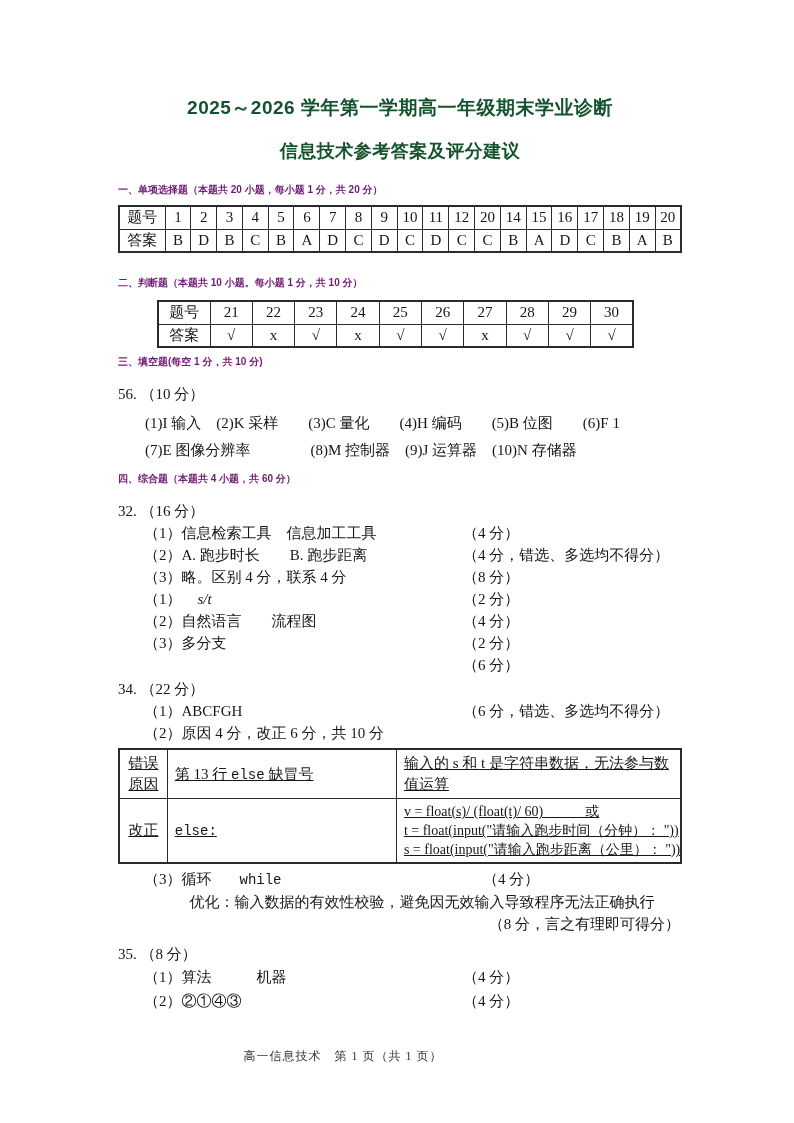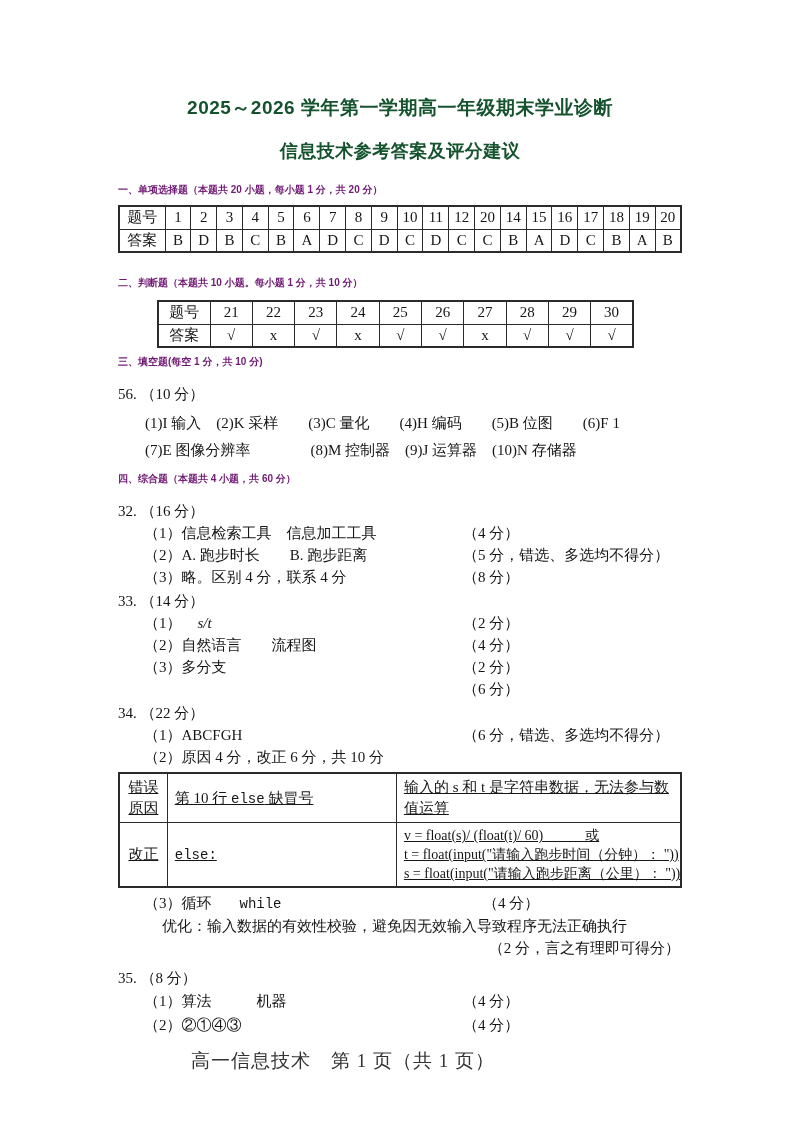--- a/index.html
+++ b/index.html
@@ -40,35 +40,35 @@
   .q-label { margin-top:11px; line-height:22px; }
   .tight { margin-top:2px; }
   .ans-line { position:relative; padding-left:26px; line-height:22px; min-height:22px; }
   .fill-line1 { margin-top:7px; padding-left:27px; line-height:22px; }
   .fill-line2 { margin-top:5px; padding-left:27px; line-height:22px; }
   .score { position:absolute; left:345px; top:0; white-space:nowrap; }
   .score-mid { left:365px; }
   .formula { font-style:italic; margin-left:16px; font-family:"Liberation Serif", serif; }
   .mono { font-family:"Liberation Mono", monospace; font-size:14px; }
   .mono-gap { margin-left:28px; }
-  .indent2 { padding-left:44px; }
+  .indent2 { padding-left:44px;text-align:center; }
   .score-line { text-align:right; line-height:22px; padding-right:2px; }
 
   .fix-table { width:564px; margin-top:4px; border:2px solid #2b2b2b;text-decoration:underline; }
   .fix-table td { border:1px solid #2b2b2b; vertical-align:middle; padding:3px 7px; }
   .fix-table td.c1 { width:47px; text-align:center; line-height:21px; padding:3px 4px; }
   .fix-table td.c2 { width:223px; }
   .fix-table td.c3 { width:277px; line-height:21px; }
   .fix-table tr.r1 td { height:46px; }
   .fix-table tr.r2 td { height:62px; }
   .code-line { font-size:14px; line-height:19px; white-space:nowrap; }
 
   .footer {
     position:absolute; left:0; top:1048px; width:686px; text-align:center;
-    font-size:19px; color:#333; letter-spacing:1px;
+    font-size:12px; color:#333; letter-spacing:1px;
   }
 </style>
 </head>
 <body>
 
 <div class="page">
   <div class="content">
 
     <div class="title">2025～2026 学年第一学期高一年级期末学业诊断</div>
     <div class="subtitle">信息技术参考答案及评分建议</div>
@@ -174,30 +174,29 @@
     <div class="q-label">32. （16 分）</div>
     <div>
 
         <div class="ans-line">
           <span>（1）信息检索工具　信息加工工具</span>
           <span class="score">（4 分）</span>
         </div>
 
         <div class="ans-line">
           <span>（2）A. 跑步时长　　B. 跑步距离</span>
-          <span class="score">（5 分，错选、多选均不得分）</span>
+          <span class="score">（4 分，错选、多选均不得分）</span>
         </div>
 
         <div class="ans-line">
           <span>（3）略。区别 4 分，联系 4 分</span>
           <span class="score">（8 分）</span>
         </div>
       </div>
 
-    <div class="q-label tight">33. （14 分）</div>
     <div class="ans-line">
       <span>（1）</span><span class="formula">s/t</span>
       <span class="score">（2 分）</span>
     </div>
     <div>
 
         <div class="ans-line">
           <span>（2）自然语言　　流程图</span>
           <span class="score">（4 分）</span>
         </div>
@@ -223,42 +222,42 @@
         <div class="ans-line">
           <span>（2）原因 4 分，改正 6 分，共 10 分</span>
           <span class="score"></span>
         </div>
       </div>
 
     <table class="fix-table">
       <tbody>
         <tr class="r1">
           <td class="c1">错误原因</td>
-          <td class="c2"><span>第 10 行 </span><span class="mono">else</span><span> 缺冒号</span></td>
+          <td class="c2"><span>第 13 行 </span><span class="mono">else</span><span> 缺冒号</span></td>
           <td class="c3">输入的 s 和 t 是字符串数据，无法参与数值运算</td>
         </tr>
         <tr class="r2">
           <td class="c1">改正</td>
           <td class="c2"><span class="mono">else:</span></td>
           <td class="c3">
 
           <div class="code-line">v = float(s)/ (float(t)/ 60)　　　或</div>
               <div class="code-line">t = float(input("请输入跑步时间（分钟）： "))</div>
               <div class="code-line">s = float(input("请输入跑步距离（公里）： "))</div>
             </td>
         </tr>
       </tbody>
     </table>
 
     <div class="ans-line" style="margin-top:4px;">
       <span>（3）循环</span><span class="mono mono-gap">while</span>
       <span class="score score-mid">（4 分）</span>
     </div>
     <div class="ans-line indent2">优化：输入数据的有效性校验，避免因无效输入导致程序无法正确执行</div>
-    <div class="score-line">（2 分，言之有理即可得分）</div>
+    <div class="score-line">（8 分，言之有理即可得分）</div>
 
     <div class="q-label" style="margin-top:8px;">35. （8 分）</div>
     <div>
 
         <div class="ans-line" style="line-height:24px;min-height:24px;">
           <span>（1）算法　　　机器</span>
           <span class="score">（4 分）</span>
         </div>
 
         <div class="ans-line" style="line-height:24px;min-height:24px;">

